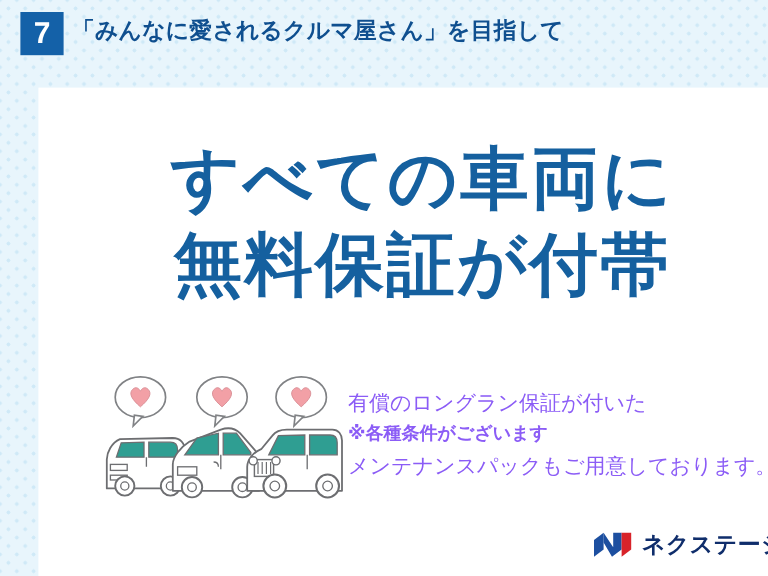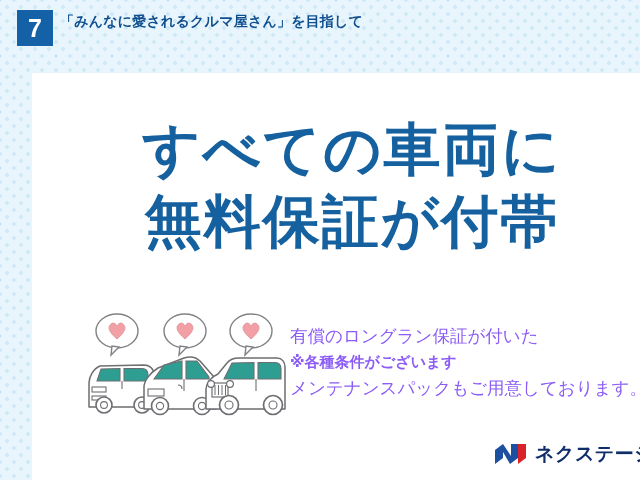--- a/index.html
+++ b/index.html
@@ -42,21 +42,21 @@
     color: #ffffff;
     font-size: 25px;
     font-weight: bold;
     line-height: 36px;
     text-align: center;
     letter-spacing: 0;
   }
   #header-tagline {
     position: absolute;
     left: 60px; top: 13px;
-    font-size: 14px;
+    font-size: 19px;
     font-weight: bold;
     color: #0f4f8f;
     letter-spacing: 0.2px;
     white-space: nowrap;
     text-align: right;
   }
 
   
   #panel {
     position: absolute;

